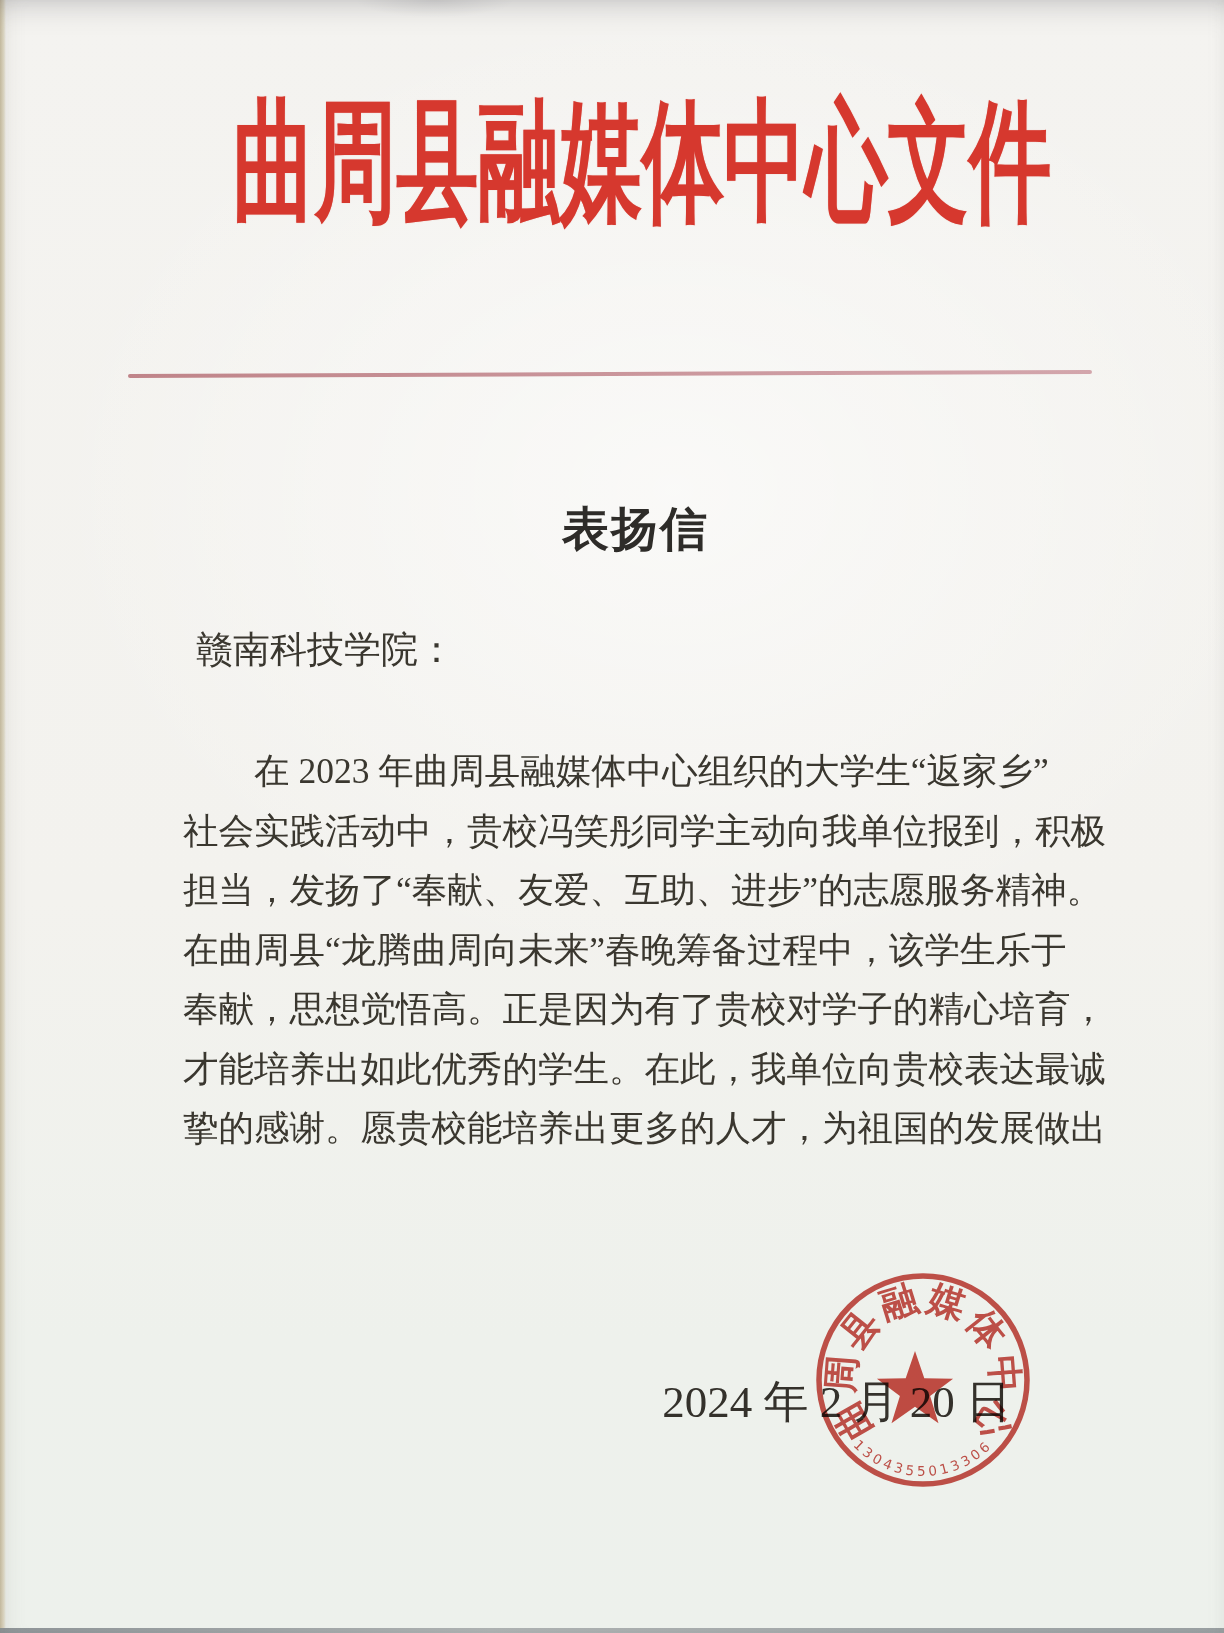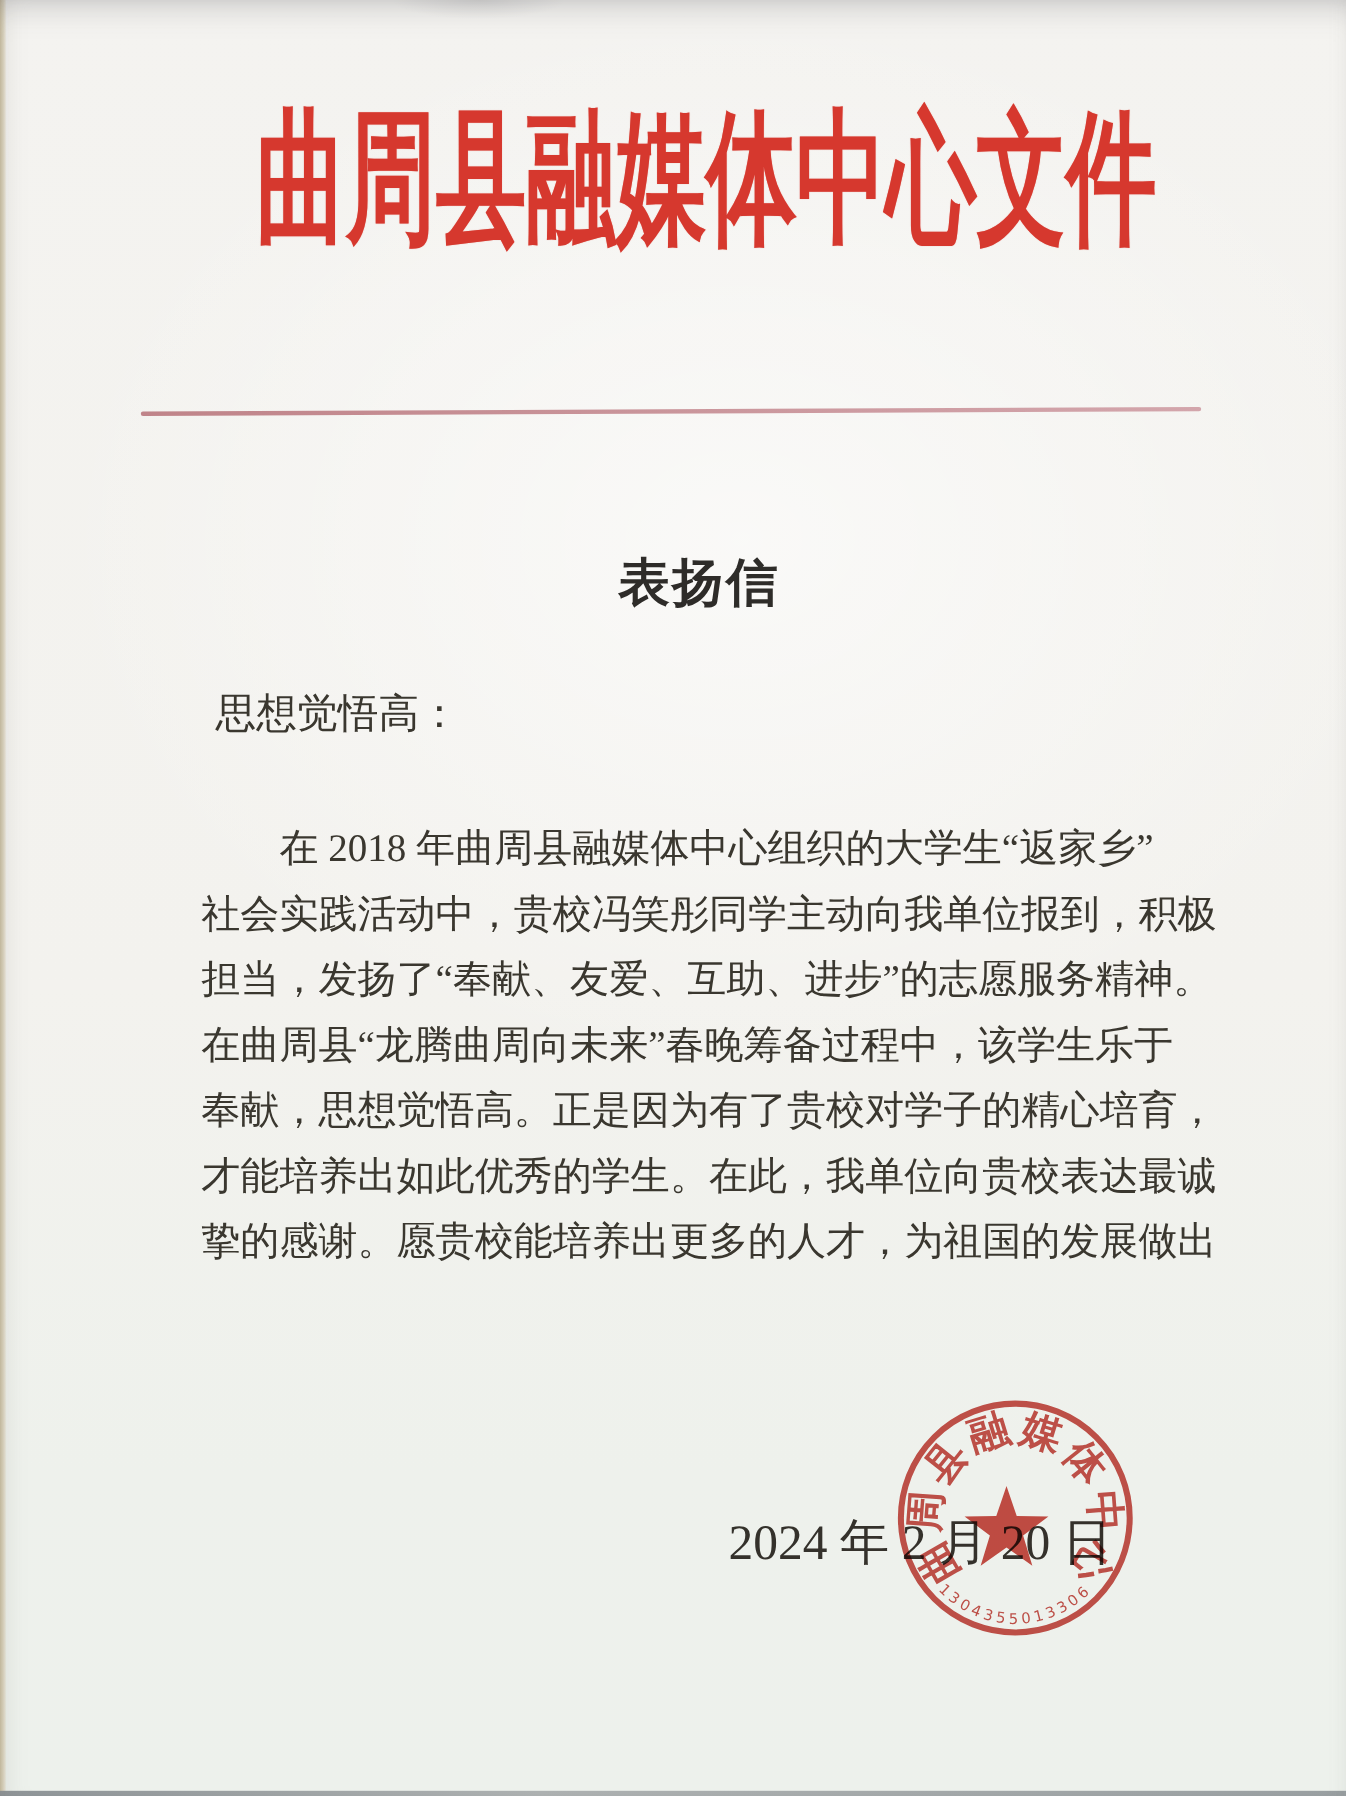--- a/index.html
+++ b/index.html
@@ -65,24 +65,24 @@
   <div class="smudge"></div>
 
   <div class="header">
     <span class="stretch">曲周县融媒体中心文件</span>
   </div>
 
   <div class="red-rule"></div>
 
   <div class="doc-title">表扬信</div>
 
-  <div class="salutation">思想觉悟高：</div>
+  <div class="salutation">赣南科技学院：</div>
 
   <div class="body-text">
-    <div class="line indent">在 2018 年曲周县融媒体中心组织的大学生“返家乡”</div>
+    <div class="line indent">在 2023 年曲周县融媒体中心组织的大学生“返家乡”</div>
     <div class="line">社会实践活动中，贵校冯笑彤同学主动向我单位报到，积极</div>
     <div class="line">担当，发扬了“奉献、友爱、互助、进步”的志愿服务精神。</div>
     <div class="line">在曲周县“龙腾曲周向未来”春晚筹备过程中，该学生乐于</div>
     <div class="line">奉献，思想觉悟高。正是因为有了贵校对学子的精心培育，</div>
     <div class="line">才能培养出如此优秀的学生。在此，我单位向贵校表达最诚</div>
     <div class="line">挚的感谢。愿贵校能培养出更多的人才，为祖国的发展做出</div>
   </div>
 
   <div class="dateline">2024 年 2 月 20 日</div>
 

